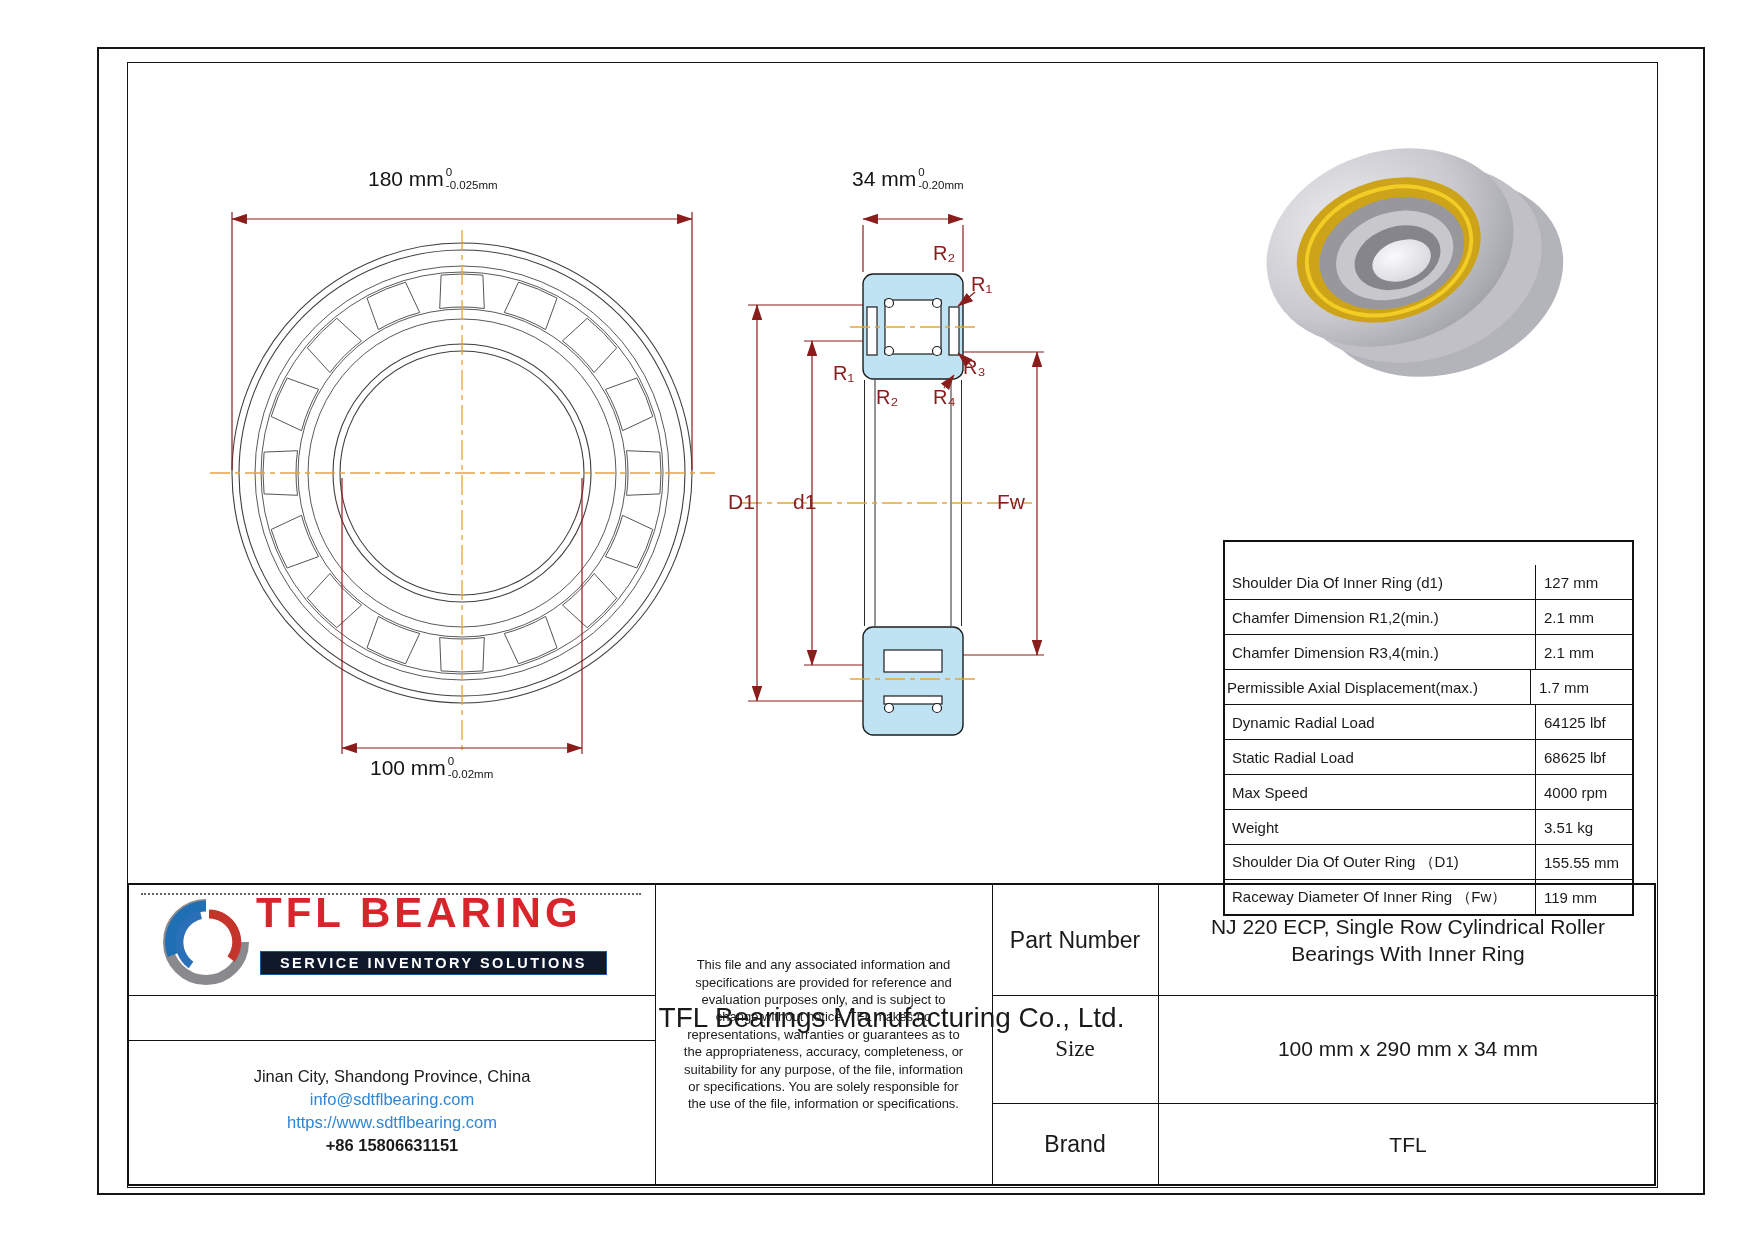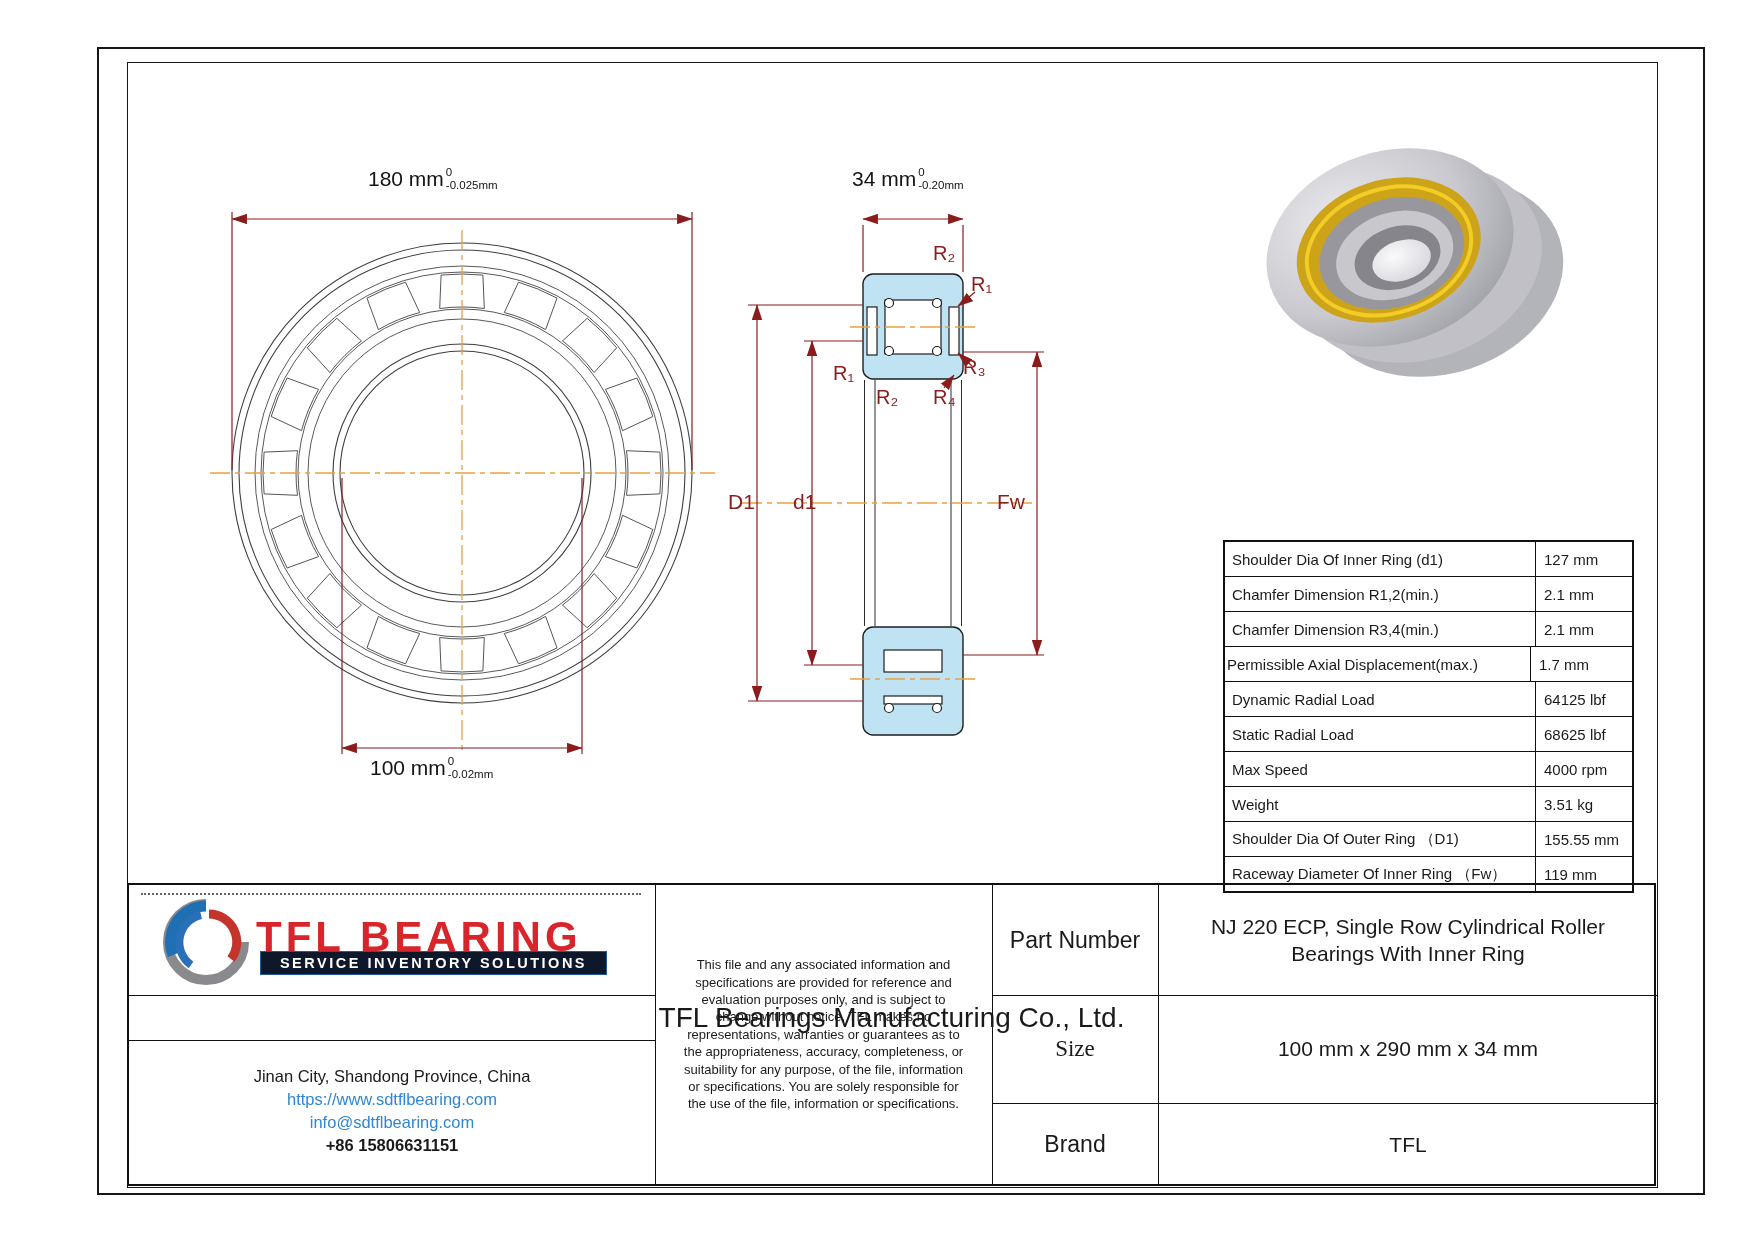--- a/index.html
+++ b/index.html
@@ -20,29 +20,29 @@
   .thin{stroke:#2b2b2b;stroke-width:1px;fill:none;}
   
   .dim{position:absolute;display:flex;align-items:center;font-size:21px;color:#141414;white-space:nowrap;}
   .tol{display:flex;flex-direction:column;font-size:11.5px;line-height:1.15;margin-left:2px;transform:translateY(0px);}
   .tol i{font-style:normal;}
   .mlabel{position:absolute;color:#8a1c1c;font-size:21px;white-space:nowrap;}
   .rlabel{position:absolute;color:#8a1c1c;font-size:20px;white-space:nowrap;}
   
   #spec-table{left:1223px;top:540px;width:407px;border:2px solid #111;}
   .spec-row{display:flex;height:34px;border-top:1.5px solid #111;align-items:stretch;}
-  .spec-row:first-child{border-top:none;}
+  .spec-row:first-child{border-top:none;margin-top:23px;}
   .spec-label{width:303px;border-right:1.5px solid #111;display:flex;align-items:center;padding-left:7px;font-size:15px;}
   .spec-value{flex:1;display:flex;align-items:center;padding-left:8px;font-size:15px;}
   
   #title-block{left:127px;top:883px;width:1529px;height:303px;border:2px solid #111;box-sizing:border-box;}
   .vline{position:absolute;top:0;bottom:0;border-left:1.5px solid #111;}
   .hseg{position:absolute;border-top:1.5px solid #111;}
   #perforation{position:absolute;left:12px;top:8px;width:500px;border-top:2px dotted #666;}
-  #brand-word{position:absolute;left:127px;top:28px;font-size:42px;font-weight:700;color:#d7252b;letter-spacing:4px;}
+  #brand-word{position:absolute;left:127px;top:4px;font-size:42px;font-weight:700;color:#d7252b;letter-spacing:4px;}
   #tagline-bar{position:absolute;left:131px;top:66px;width:345px;height:22px;background:#0f172a;border:1px solid #1f5a96;display:flex;align-items:center;justify-content:center;}
   #tagline-bar span{color:#fff;font-size:14.5px;font-weight:700;letter-spacing:2.5px;white-space:nowrap;}
   #company-row{position:absolute;left:0;top:110px;width:100%;height:45px;display:flex;align-items:center;justify-content:center;font-size:28px;}
   #contact{position:absolute;left:0;top:155px;width:100%;text-align:center;padding-top:25px;}
   #contact div{line-height:23px;font-size:16.5px;}
   .link{color:#2f86d6;cursor:pointer;}
   #disclaimer{position:absolute;left:526px;top:0;width:337px;height:100%;display:flex;align-items:center;justify-content:center;box-sizing:border-box;padding:10px 24px;text-align:center;font-size:13px;line-height:1.34;}
   .fieldlab{position:absolute;left:863px;width:166px;display:flex;align-items:center;justify-content:center;font-size:23px;}
   .fieldval{position:absolute;left:1029px;width:500px;display:flex;align-items:center;justify-content:center;text-align:center;font-size:21px;box-sizing:border-box;padding:0 21px;line-height:1.3;}
 </style>
@@ -269,22 +269,22 @@
       <circle cx="45" cy="45" r="17" fill="#ffffff"></circle>
     </svg>
     <div id="brand-word">TFL BEARING</div>
     <div id="tagline-bar">
       <span>SERVICE INVENTORY SOLUTIONS</span>
     </div>
 
     <div id="company-row">TFL Bearings Manufacturing Co., Ltd.</div>
     <div id="contact" style="width:526px;">
       <div>Jinan City, Shandong Province, China</div>
+      <div class="link">info@sdtflbearing.com</div>
       <div class="link">https://www.sdtflbearing.com</div>
-      <div class="link">info@sdtflbearing.com</div>
       <div style="font-weight:700;">+86 15806631151</div>
     </div>
 
     <div id="disclaimer">This file and any associated information and specifications are provided for reference and evaluation purposes only, and is subject to change without notice. TFL makes no representations, warranties or guarantees as to the appropriateness, accuracy, completeness, or suitability for any purpose, of the file, information or specifications.  You are solely responsible for the use of the file, information or specifications.</div>
 
     <div class="fieldlab" style="top:0;height:110px;">Part Number</div>
     <div class="fieldval" style="top:0;height:110px;">NJ 220 ECP, Single Row Cylindrical Roller Bearings With Inner Ring</div>
     <div class="fieldlab" style="top:110px;height:108px;font-family:Liberation Serif, serif;">Size</div>
     <div class="fieldval" style="top:110px;height:108px;">100 mm x 290 mm x 34 mm</div>
     <div class="fieldlab" style="top:218px;height:83px;">Brand</div>

